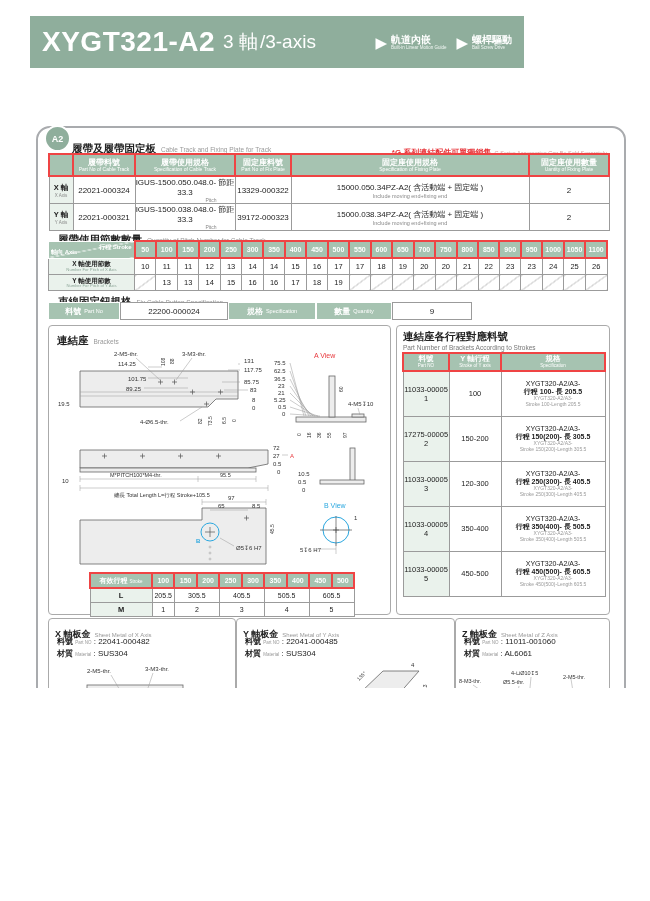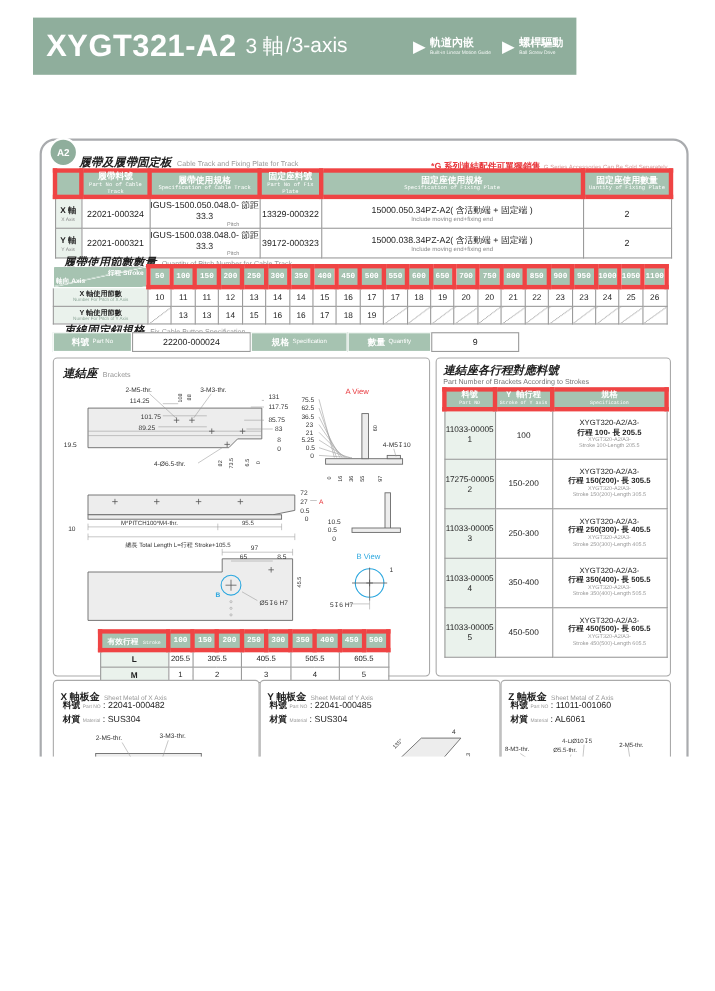--- a/index.html
+++ b/index.html
@@ -20,28 +20,28 @@
 
   
   .secbar{left:30px;top:103px;width:592px;height:16px;background:#55575A;color:#fff;font-size:9px;font-weight:bold;line-height:16px;}
   .secbar .sq{position:absolute;left:0;top:0;width:13px;height:16px;background:#8FAE9C;}
   .secbar .txt{padding-left:19px;}
   .secbar .en{margin-left:4px;}
 
   .cbox{left:36px;top:126px;width:586px;height:729px;border:2px solid #A9ABAE;border-radius:14px;}
   .a2{left:44px;top:125px;width:23px;height:23px;border-radius:50%;background:#8FAE9C;border:2px solid #fff;color:#fff;font-size:9px;font-weight:bold;display:flex;align-items:center;justify-content:center;}
 
-  .stitle-zh{font-size:10.5px;font-weight:bold;color:#222;font-style:italic;}
+  .stitle-zh{font-size:10.5px;font-weight:bold;color:#222;}
   .stitle-en{font-size:6.5px;color:#999;margin-left:5px;}
   .note-zh{font-size:8px;font-weight:bold;color:#E8383D;}
   .note-en{font-size:5.5px;color:#D99A9A;margin-left:3px;}
 
   table{border-collapse:collapse;}
   td{border:1px solid #9b9b9b;padding:0;}
-  .gh{background:#A6C3B1;color:#fff;text-align:center;vertical-align:middle;border:4px solid #ef4444;font-family:Liberation Mono, monospace;}
+  .gh{background:#A6C3B1;color:#fff;text-align:center;vertical-align:middle;border:2px solid #ef4444;}
   .lg{background:#EAF2EC;text-align:center;vertical-align:middle;}
   .wc{background:#fff;text-align:center;vertical-align:middle;}
   .hz{font-size:8px;font-weight:bold;line-height:1.15;}
   .he{font-size:5px;line-height:1.1;}
   .t1{left:48px;top:153px;width:560px;table-layout:fixed;}
   .t1 td{height:23px;}
   .t1 tr.hdr-row td{height:20px;}
   .cell-main{font-size:8px;}
   .cell-sub{font-size:5px;color:#888;}
   .axis-zh{font-size:7.5px;font-weight:bold;}
@@ -512,21 +512,21 @@
       <td class="wc sv">150-200</td>
       <td class="wc">
             <div class="sp1">XYGT320-A2/A3-</div>
             <div class="sp1" style="font-weight:bold">行程 150(200)- 長 305.5</div>
             <div class="sp2">XYGT320-A2/A3-</div>
             <div class="sp2">Stroke 150(200)-Length 305.5</div>
           </td>
     </tr>
     <tr style="height:45px">
       <td class="lg pn">11033-000053</td>
-      <td class="wc sv">250-300</td>
+      <td class="wc sv">120-300</td>
       <td class="wc">
             <div class="sp1">XYGT320-A2/A3-</div>
             <div class="sp1" style="font-weight:bold">行程 250(300)- 長 405.5</div>
             <div class="sp2">XYGT320-A2/A3-</div>
             <div class="sp2">Stroke 250(300)-Length 405.5</div>
           </td>
     </tr>
     <tr style="height:45px">
       <td class="lg pn">11033-000054</td>
       <td class="wc sv">350-400</td>

